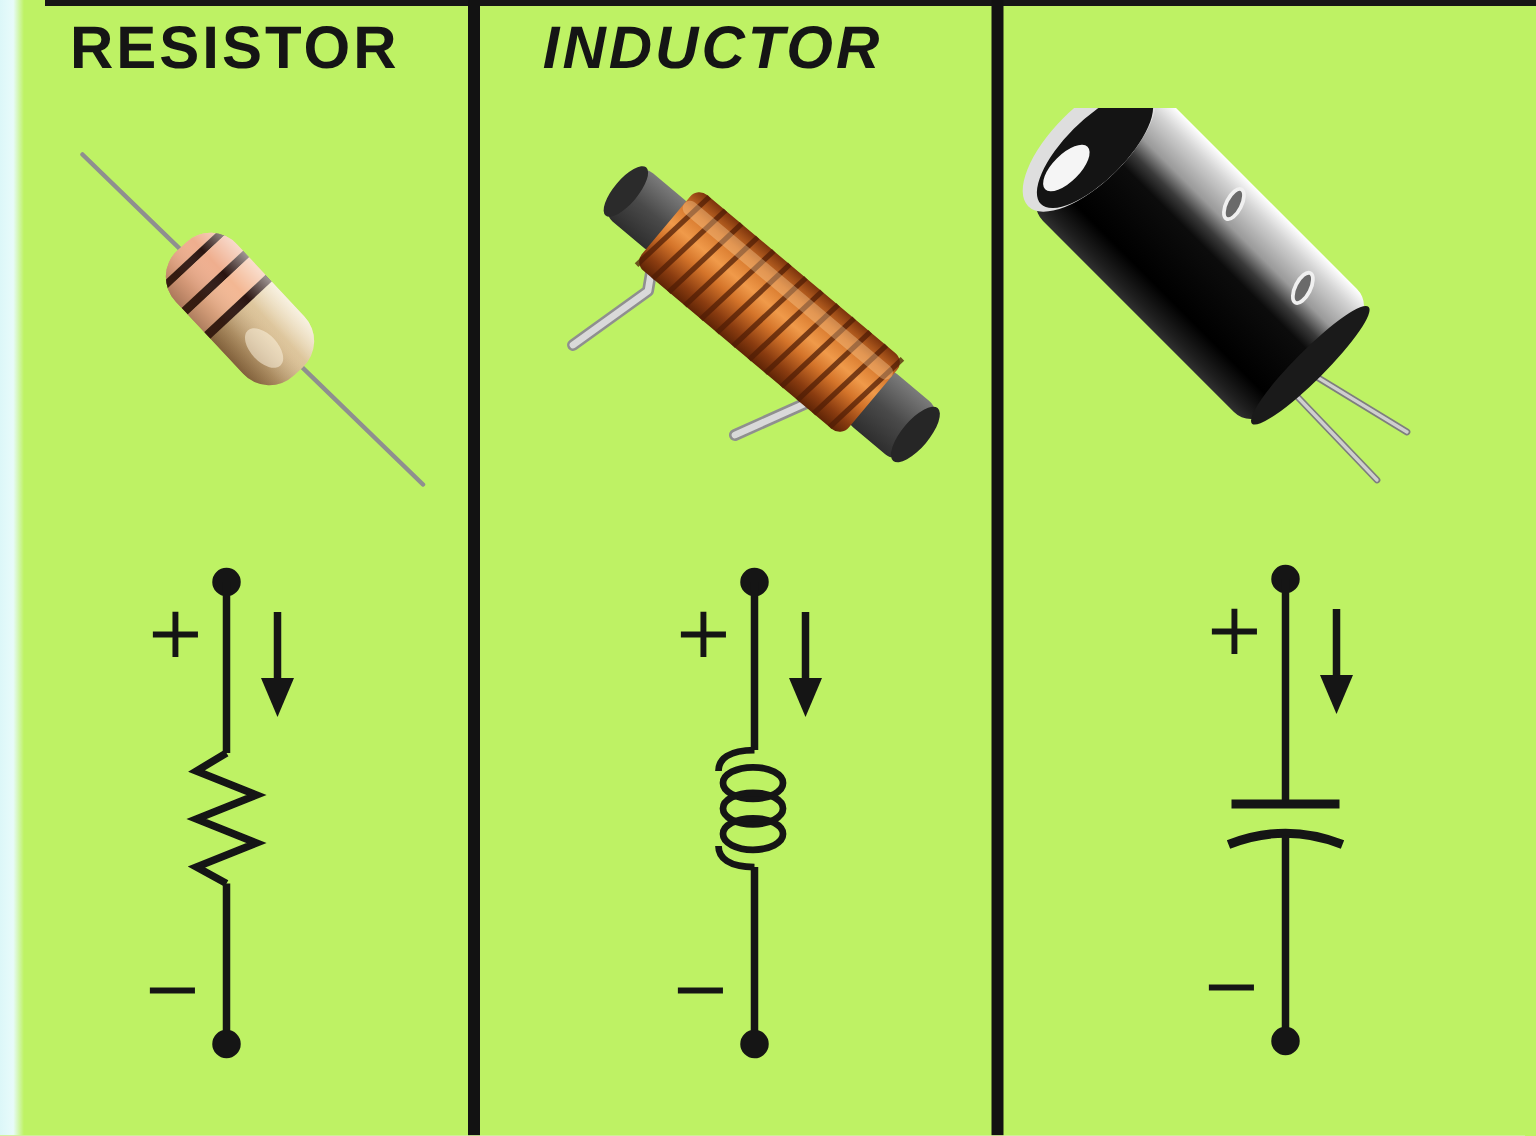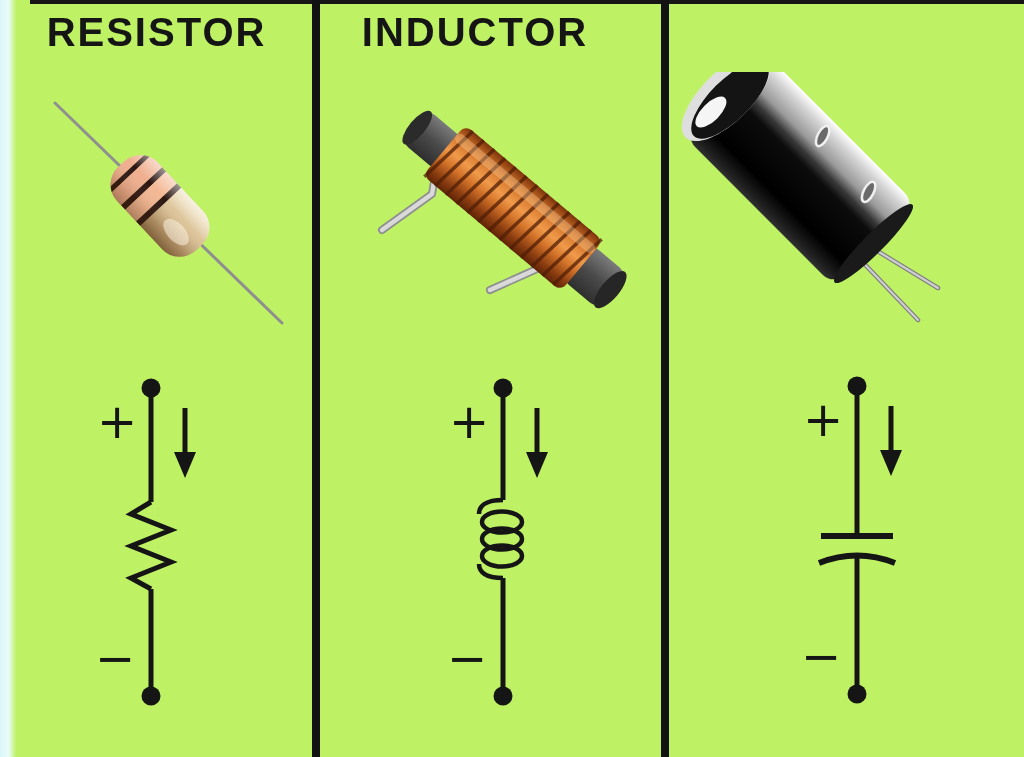--- a/index.html
+++ b/index.html
@@ -19,21 +19,21 @@
     position:absolute; top:0; width:8px; height:100%; background:#121212;
   }
   .divider-1{left:312px;}
   .divider-2{left:661px;}
   .col-title{
     position:absolute; top:10px; margin:0;
     font-size:40px; font-weight:700; letter-spacing:2px; color:#151515;
     text-align:center; white-space:nowrap;
   }
   .title-1{left:0;   width:313px;}
-  .title-2{left:321px; width:308px;}
+  .title-2{left:321px; width:308px;font-style:italic;}
   .title-3{left:669px; width:340px;}
   .photo, .symbol{position:absolute;}
   .photo-1{left:0;   top:78px;}
   .photo-2{left:321px; top:82px;}
   .photo-3{left:669px; top:72px;}
   .symbol-1{left:71px;  top:372px;}
   .symbol-2{left:423px; top:372px;}
   .symbol-3{left:777px; top:370px;}
   .sym-text{font-family:"DejaVu Sans", sans-serif; fill:#151515;}
 </style>

